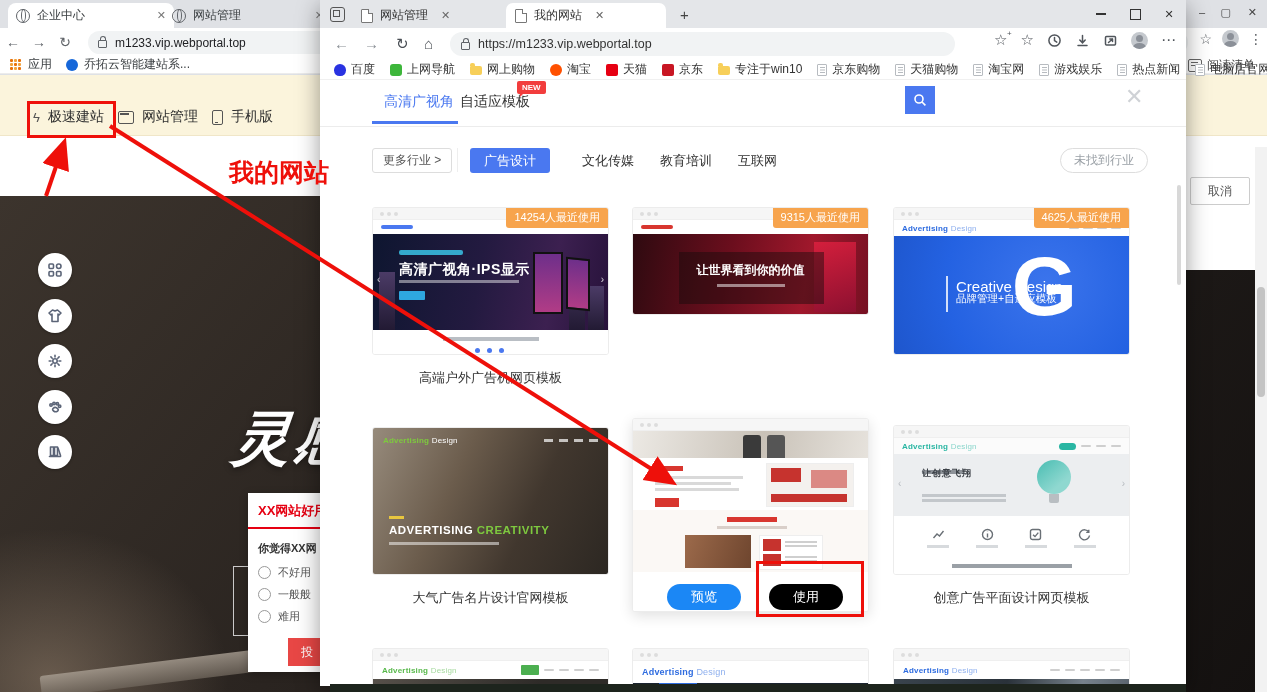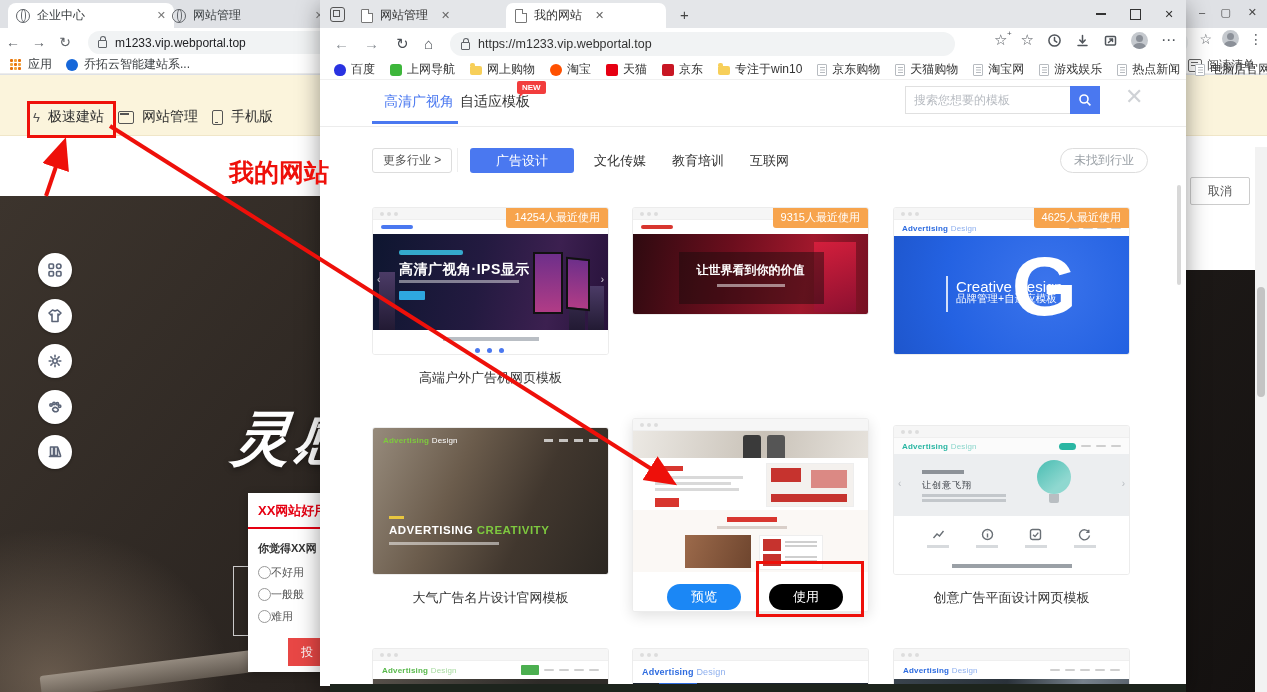--- a/index.html
+++ b/index.html
@@ -49,21 +49,21 @@
     background:linear-gradient(#a99f93,#6d645a);border-radius:3px;opacity:.8;}
   .circ{position:absolute;left:38px;width:34px;height:34px;border-radius:50%;background:#fff;display:flex;align-items:center;justify-content:center;box-shadow:0 1px 3px rgba(0,0,0,.3);}
   .circ svg{stroke:#5b6477;fill:none;stroke-width:1.6;stroke-linecap:round;stroke-linejoin:round;}
   .hero-zh{position:absolute;left:233px;top:325px;font-size:58px;font-weight:bold;font-style:italic;color:#fff;letter-spacing:3px;transform:skewX(-6deg);text-shadow:0 2px 6px rgba(0,0,0,.4);}
   .whitebox{position:absolute;left:233px;top:491px;width:26px;height:68px;border:1px solid rgba(230,230,230,.85);}
 
   .popup{position:absolute;left:248px;top:418px;width:92px;height:179px;background:#fff;box-shadow:0 2px 8px rgba(0,0,0,.25);overflow:hidden;}
   .popup-title{color:#e60012;font-size:13px;font-weight:bold;padding:9px 0 7px 10px;white-space:nowrap;}
   .popup-line{height:2px;background:#e60012;}
   .popup-q{font-size:11px;font-weight:bold;color:#333;padding:12px 0 2px 10px;white-space:nowrap;}
-  .popt{display:flex;align-items:center;font-size:11px;color:#555;padding:7px 0 0 10px;white-space:nowrap;}
+  .popt{display:flex;align-items:center;gap:7px;font-size:11px;color:#555;padding:7px 0 0 10px;white-space:nowrap;}
   .radio{width:11px;height:11px;border:1px solid #999;border-radius:50%;background:#fff;flex:0 0 auto;}
   .popup-btn{position:absolute;left:40px;top:145px;width:60px;height:28px;background:#e84745;color:#fff;font-size:12px;display:flex;align-items:center;padding-left:13px;}
 
   .cancel-btn{position:absolute;left:1190px;top:102px;width:58px;height:26px;background:#fff;border:1px solid #ccc;border-radius:2px;color:#555;font-size:12px;display:flex;align-items:center;justify-content:center;}
   .right-panel{position:absolute;left:1186px;top:95px;width:81px;height:100px;background:#fff;}
   .bg-scroll{position:absolute;right:0;top:72px;width:12px;height:620px;background:#f2f2f2;}
   .bg-thumb{position:absolute;right:2px;top:140px;width:8px;height:110px;background:#c4c4c4;border-radius:4px;}
 
   
   .fgw{position:absolute;left:320px;top:0;width:866px;height:686px;z-index:2;box-shadow:0 6px 22px rgba(0,0,0,.4);background:#fff;}
@@ -114,21 +114,21 @@
   .newbadge{position:absolute;left:197px;top:1px;background:#f23d3d;color:#fff;font-size:8px;font-weight:bold;padding:2px 5px;border-radius:2px;}
   .newbadge:after{content:"";position:absolute;left:3px;bottom:-3px;border:3px solid transparent;border-top-color:#f23d3d;border-left-color:#f23d3d;}
   .search-wrap{position:absolute;left:585px;top:6px;height:28px;display:flex;}
   .search-input{width:148px;height:26px;border:1px solid #e0e0e0;border-right:none;outline:none;font-size:12px;color:#333;padding:0 8px;font-family:inherit;}
   .search-input::placeholder{color:#b8bcc2;}
   .search-btn{width:30px;height:28px;background:#4a78f0;border:none;display:flex;align-items:center;justify-content:center;}
   .modal-close{position:absolute;left:805px;top:6px;font-size:22px;color:#cfd2d6;line-height:1;}
   .hdr-divider{position:absolute;left:0;top:46px;width:100%;height:1px;background:#ececec;}
   .more-ind{position:absolute;left:52px;top:68px;height:23px;line-height:23px;padding:0 10px;border:1px solid #ddd;border-radius:3px;font-size:12px;color:#555;}
   .cat-vline{position:absolute;left:137px;top:68px;width:1px;height:24px;background:#eee;}
-  .cat{position:absolute;top:68px;height:25px;line-height:25px;font-size:13px;color:#333;padding:0 26px;}
+  .cat{position:absolute;top:68px;height:25px;line-height:25px;font-size:13px;color:#333;padding:0 14px;}
   .cat.active{background:#4a78f0;color:#fff;border-radius:3px;}
   .notfound{position:absolute;left:740px;top:68px;height:23px;line-height:23px;padding:0 13px;border:1px solid #ddd;border-radius:13px;font-size:12px;color:#9aa0a6;}
 
   .card{position:absolute;width:237px;background:#fff;border:1px solid #ececec;border-radius:3px;box-sizing:border-box;overflow:hidden;}
   .dotsbar{height:11px;background:#f6f6f6;border-bottom:1px solid #efefef;display:flex;align-items:center;gap:3px;padding-left:7px;}
   .dotsbar i{width:4px;height:4px;border-radius:50%;background:#ddd;}
   .badge{position:absolute;top:0;right:0;background:#f7a44d;color:#fff;font-size:11px;padding:2px 8px 3px;border-radius:0 0 0 3px;z-index:3;}
   .cardtitle{position:absolute;width:237px;text-align:center;font-size:13px;color:#333;}
   .hdrline{height:14px;background:#fff;display:flex;align-items:center;padding:0 8px;gap:4px;}
   .logobar{width:32px;height:4px;border-radius:2px;}
@@ -196,21 +196,21 @@
   .c5-btns{height:50px;background:#fff;position:relative;}
   .pill-btn{position:absolute;top:12px;width:74px;height:26px;border-radius:13px;color:#fff;font-size:13px;display:flex;align-items:center;justify-content:center;border:none;}
   .pill-preview{left:34px;background:#1b87f5;}
   .pill-use{left:136px;background:#000000;}
 
   
   .c6-hdr{height:16px;background:#fbfbfb;display:flex;align-items:center;padding:0 8px;gap:5px;}
   .tealpill{width:17px;height:7px;border-radius:4px;background:#2ab6a3;}
   .c6-hero{height:62px;background:#eceef0;position:relative;}
   .c6-hero .lt1{position:absolute;left:28px;top:16px;width:42px;height:4px;background:#8d9298;}
-  .c6-hero .lt2{position:absolute;left:28px;top:25px;font-size:9px;font-weight:normal;color:#3a3f45;letter-spacing:1px;}
+  .c6-hero .lt2{position:absolute;left:28px;top:13px;font-size:9px;font-weight:bold;color:#3a3f45;letter-spacing:1px;}
   .c6-hero .lt3{position:absolute;left:28px;top:40px;width:84px;height:2.5px;background:#c3c7cb;box-shadow:0 5px 0 #c3c7cb;}
   .bulb{position:absolute;right:58px;top:6px;width:34px;height:34px;border-radius:50%;background:linear-gradient(140deg,#49bdb2,#8fd8d0 70%);}
   .bulb:after{content:"";position:absolute;left:12px;bottom:-9px;width:10px;height:9px;background:#b9bec2;border-radius:0 0 2px 2px;}
   .c6-icons{height:44px;background:#fff;display:flex;justify-content:space-around;align-items:center;padding:0 20px;}
   .c6-ic{display:flex;flex-direction:column;align-items:center;gap:4px;}
   .c6-ic svg{stroke:#6a7076;fill:none;stroke-width:1.4;}
   .c6-ic i{width:22px;height:3px;background:#d7dadd;}
   .c6-line{height:14px;background:#fff;position:relative;}
   .c6-line i{position:absolute;left:58px;top:4px;width:120px;height:4px;background:#9aa0a6;}
   .c6-foot{height:14px;background:#fff;position:relative;border-top:1px solid #f4f4f4;}
@@ -487,21 +487,20 @@
 
     </div>
 
     <div class="fg-page">
       <span class="mtab std">高清广视角</span>
       <span class="mtab ada">自适应模板</span>
       <span class="newbadge">NEW</span>
       <div class="mtab-underline"></div>
 
       <div class="search-wrap">
-        <input class="search-input" placeholder="搜索您想要的模板" style="">
         <button class="search-btn">
           <svg width="14" height="14" viewBox="0 0 14 14">
               <circle cx="6" cy="6" r="4" fill="none" stroke="#fff" stroke-width="1.6"></circle>
               <path d="M9 9 L12.4 12.4" stroke="#fff" stroke-width="1.6"></path>
             </svg>
         </button>
       </div>
       <span class="modal-close">✕</span>
       <div class="hdr-divider"></div>
 

